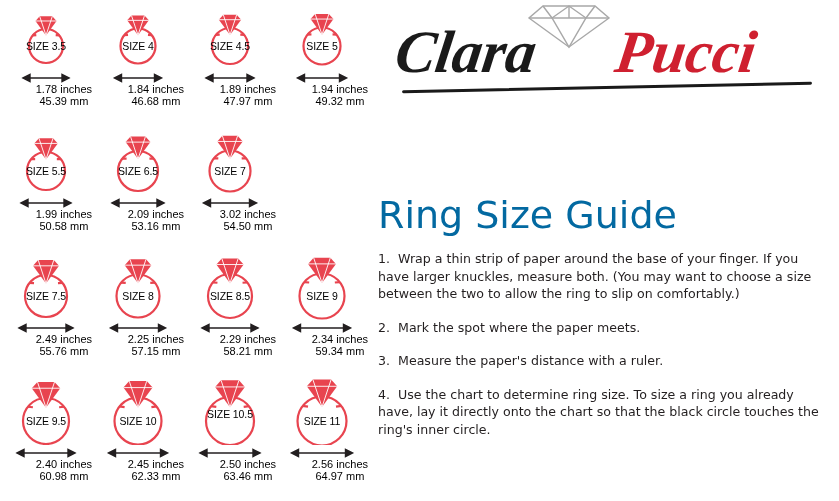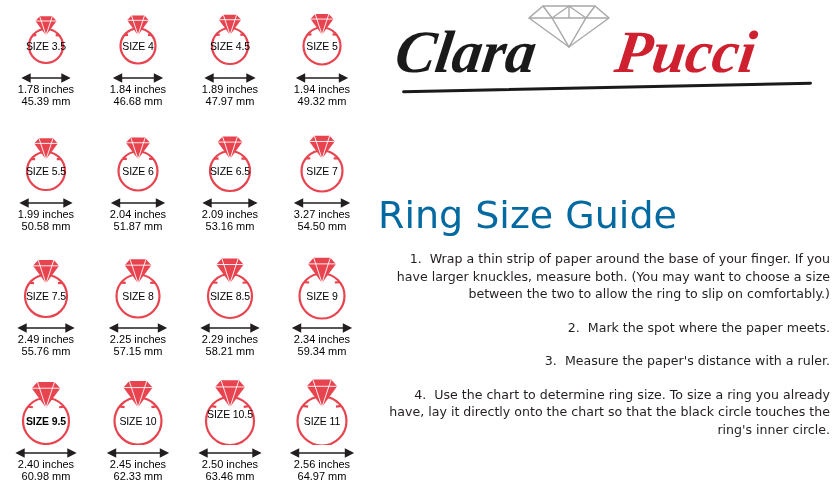--- a/index.html
+++ b/index.html
@@ -26,21 +26,21 @@
     display: flex;
     width: 368px;
     height: 125px;
   }
   .ring-cell {
     width: 92px;
     height: 125px;
     position: relative;
     display: flex;
     flex-direction: column;
-    align-items: center;
+    align-items: flex-end;
   }
 
   .ring-art {
     position: relative;
     width: 92px;
     height: 70px;
   }
   .ring-art svg { display: block; }
 
   .size-label {
@@ -124,21 +124,20 @@
     position: absolute;
     left: 10px; top: 250px;
     width: 452px;
   }
   .step {
     font-size: 12.6px;
     line-height: 17.5px;
     color: #231f20;
     margin-bottom: 16px;
     font-family: "DejaVu Sans", sans-serif;
-    text-align: right;
   }
   .step .num { margin-right: 4px; }
 </style>
 </head>
 <body>
 
 <div id="page">
 
   <div id="chart">
       <div class="ring-row">
@@ -230,38 +229,20 @@
               <path d="M 21 6 L 71 6 M 21 6 L 28 2.5 L 28 9.5 Z M 71 6 L 64 2.5 L 64 9.5 Z" stroke="#231f20" stroke-width="1.4" fill="#231f20"></path>
             </svg></div>
           <div class="measure">
             <div>1.99 inches</div>
             <div>50.58 mm</div>
           </div>
         </div>
         <div class="ring-cell">
           <div class="ring-art">
             <svg width="92" height="70" viewBox="0 0 92 70">
-              <circle cx="46" cy="46" r="19.5" fill="none" stroke="#e8444f" stroke-width="2.2"></circle>
-              <path d="M 30.4 33.91 L 34.8772 33.9052 M 61.6 33.91 L 57.1228 33.9052" fill="none" stroke="#e8444f" stroke-width="2.2"></path>
-              <path d="M 38.746 12.377199999999998 L 53.254 12.377199999999998 L 58.09 17.7592 L 46 34.264 L 33.91 17.7592 Z" fill="#e8444f"></path>
-              <path d="M 33.91 17.7592 L 58.09 17.7592 M 38.746 12.377199999999998 L 46 34.264 M 53.254 12.377199999999998 L 46 34.264" fill="none" stroke="#ffffff" stroke-width="0.9"></path>
-            </svg>
-            <div class="size-label" style="top: 40px;">SIZE 6</div>
-          </div>
-          <div class="arrow-wrap"><svg width="92" height="12" viewBox="0 0 92 12">
-              <path d="M 20.5 6 L 71.5 6 M 20.5 6 L 27.5 2.5 L 27.5 9.5 Z M 71.5 6 L 64.5 2.5 L 64.5 9.5 Z" stroke="#231f20" stroke-width="1.4" fill="#231f20"></path>
-            </svg></div>
-          <div class="measure">
-            <div>2.04 inches</div>
-            <div>51.87 mm</div>
-          </div>
-        </div>
-        <div class="ring-cell">
-          <div class="ring-art">
-            <svg width="92" height="70" viewBox="0 0 92 70">
               <circle cx="46" cy="46" r="20" fill="none" stroke="#e8444f" stroke-width="2.2"></circle>
               <path d="M 30 33.6 L 34.592 33.672 M 62 33.6 L 57.408 33.672" fill="none" stroke="#e8444f" stroke-width="2.2"></path>
               <path d="M 38.56 11.591999999999999 L 53.44 11.591999999999999 L 58.4 17.112 L 46 34.04 L 33.6 17.112 Z" fill="#e8444f"></path>
               <path d="M 33.6 17.112 L 58.4 17.112 M 38.56 11.591999999999999 L 46 34.04 M 53.44 11.591999999999999 L 46 34.04" fill="none" stroke="#ffffff" stroke-width="0.9"></path>
             </svg>
             <div class="size-label" style="top: 40px;">SIZE 6.5</div>
           </div>
           <div class="arrow-wrap"><svg width="92" height="12" viewBox="0 0 92 12">
               <path d="M 20 6 L 72 6 M 20 6 L 27 2.5 L 27 9.5 Z M 72 6 L 65 2.5 L 65 9.5 Z" stroke="#231f20" stroke-width="1.4" fill="#231f20"></path>
             </svg></div>
@@ -277,21 +258,21 @@
               <path d="M 29.599999999999998 33.29 L 34.3068 33.4388 M 62.400000000000006 33.29 L 57.6932 33.4388" fill="none" stroke="#e8444f" stroke-width="2.2"></path>
               <path d="M 38.374 10.8068 L 53.626 10.8068 L 58.71 16.4648 L 46 33.816 L 33.29 16.4648 Z" fill="#e8444f"></path>
               <path d="M 33.29 16.4648 L 58.71 16.4648 M 38.374 10.8068 L 46 33.816 M 53.626 10.8068 L 46 33.816" fill="none" stroke="#ffffff" stroke-width="0.9"></path>
             </svg>
             <div class="size-label" style="top: 40px;">SIZE 7</div>
           </div>
           <div class="arrow-wrap"><svg width="92" height="12" viewBox="0 0 92 12">
               <path d="M 19.5 6 L 72.5 6 M 19.5 6 L 26.5 2.5 L 26.5 9.5 Z M 72.5 6 L 65.5 2.5 L 65.5 9.5 Z" stroke="#231f20" stroke-width="1.4" fill="#231f20"></path>
             </svg></div>
           <div class="measure">
-            <div>3.27 inches</div>
+            <div>3.02 inches</div>
             <div>54.50 mm</div>
           </div>
         </div>
       </div>
       <div class="ring-row">
         <div class="ring-cell">
           <div class="ring-art">
             <svg width="92" height="70" viewBox="0 0 92 70">
               <circle cx="46" cy="46" r="21" fill="none" stroke="#e8444f" stroke-width="2.2"></circle>
               <path d="M 29.2 32.980000000000004 L 34.0216 33.2056 M 62.8 32.980000000000004 L 57.9784 33.2056" fill="none" stroke="#e8444f" stroke-width="2.2"></path>
@@ -365,21 +346,21 @@
       </div>
       <div class="ring-row">
         <div class="ring-cell">
           <div class="ring-art">
             <svg width="92" height="70" viewBox="0 0 92 70">
               <circle cx="46" cy="46" r="23" fill="none" stroke="#e8444f" stroke-width="2.2"></circle>
               <path d="M 27.599999999999998 31.740000000000002 L 32.8808 32.2728 M 64.4 31.740000000000002 L 59.1192 32.2728" fill="none" stroke="#e8444f" stroke-width="2.2"></path>
               <path d="M 37.444 6.880800000000001 L 54.556 6.880800000000001 L 60.26 13.2288 L 46 32.696 L 31.740000000000002 13.2288 Z" fill="#e8444f"></path>
               <path d="M 31.740000000000002 13.2288 L 60.26 13.2288 M 37.444 6.880800000000001 L 46 32.696 M 54.556 6.880800000000001 L 46 32.696" fill="none" stroke="#ffffff" stroke-width="0.9"></path>
             </svg>
-            <div class="size-label" style="top: 40px; font-weight: bold;">SIZE 9.5</div>
+            <div class="size-label" style="top: 40px;">SIZE 9.5</div>
           </div>
           <div class="arrow-wrap"><svg width="92" height="12" viewBox="0 0 92 12">
               <path d="M 17 6 L 75 6 M 17 6 L 24 2.5 L 24 9.5 Z M 75 6 L 68 2.5 L 68 9.5 Z" stroke="#231f20" stroke-width="1.4" fill="#231f20"></path>
             </svg></div>
           <div class="measure">
             <div>2.40 inches</div>
             <div>60.98 mm</div>
           </div>
         </div>
         <div class="ring-cell">

